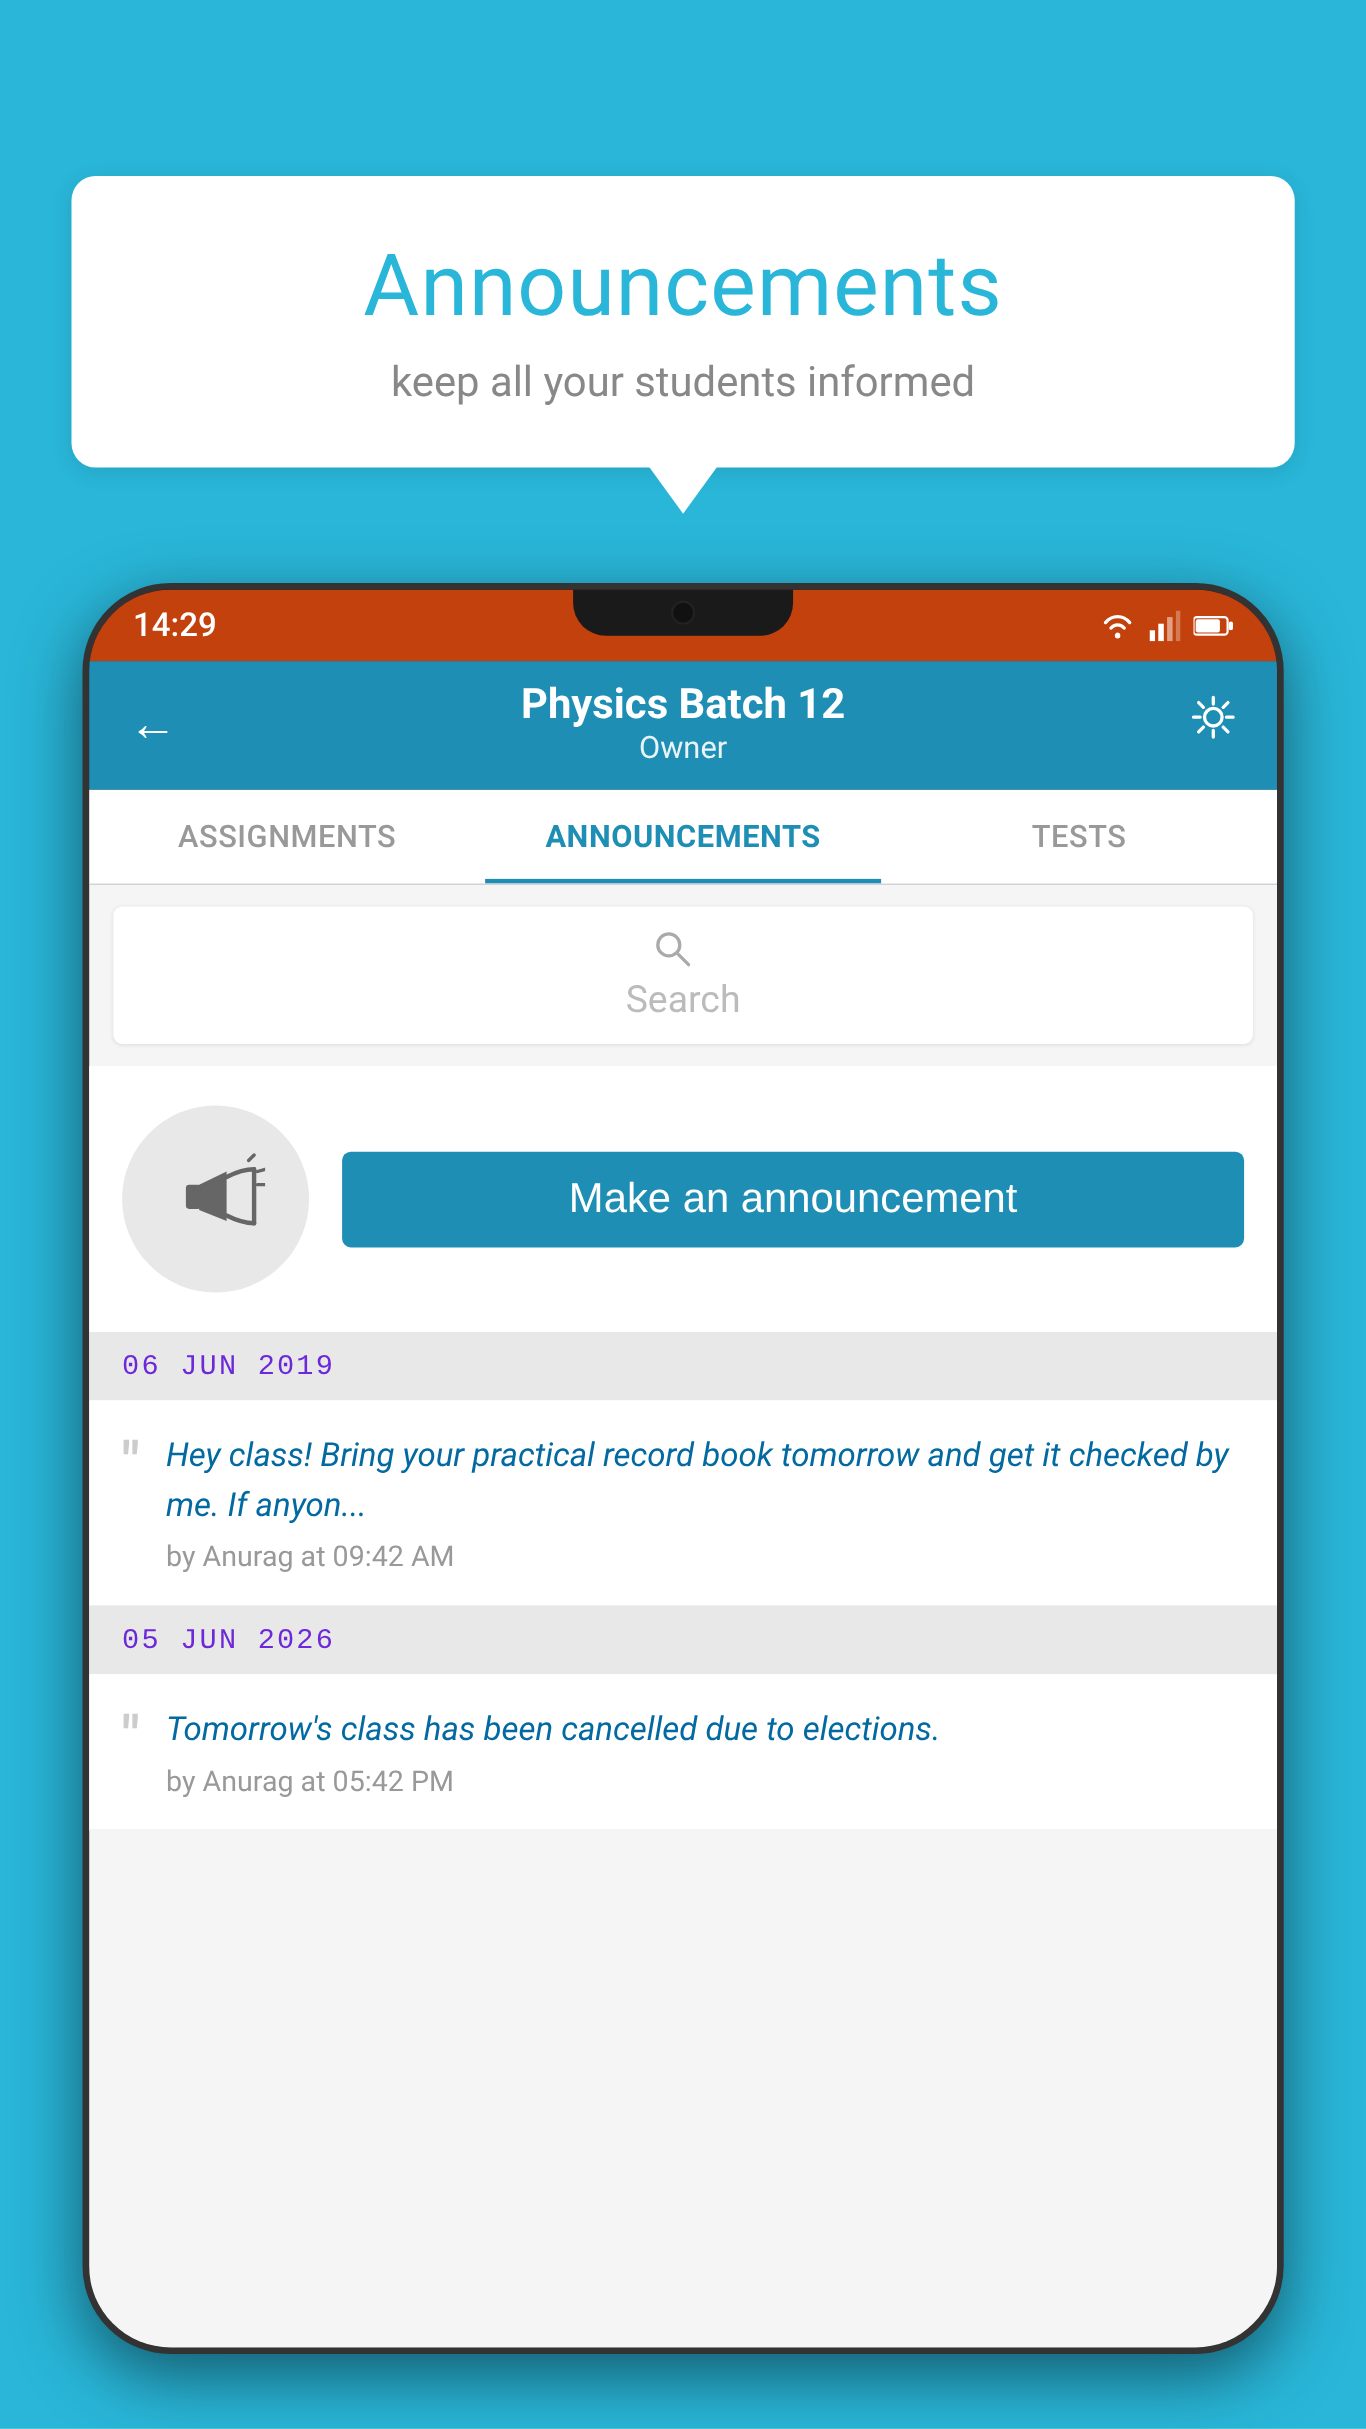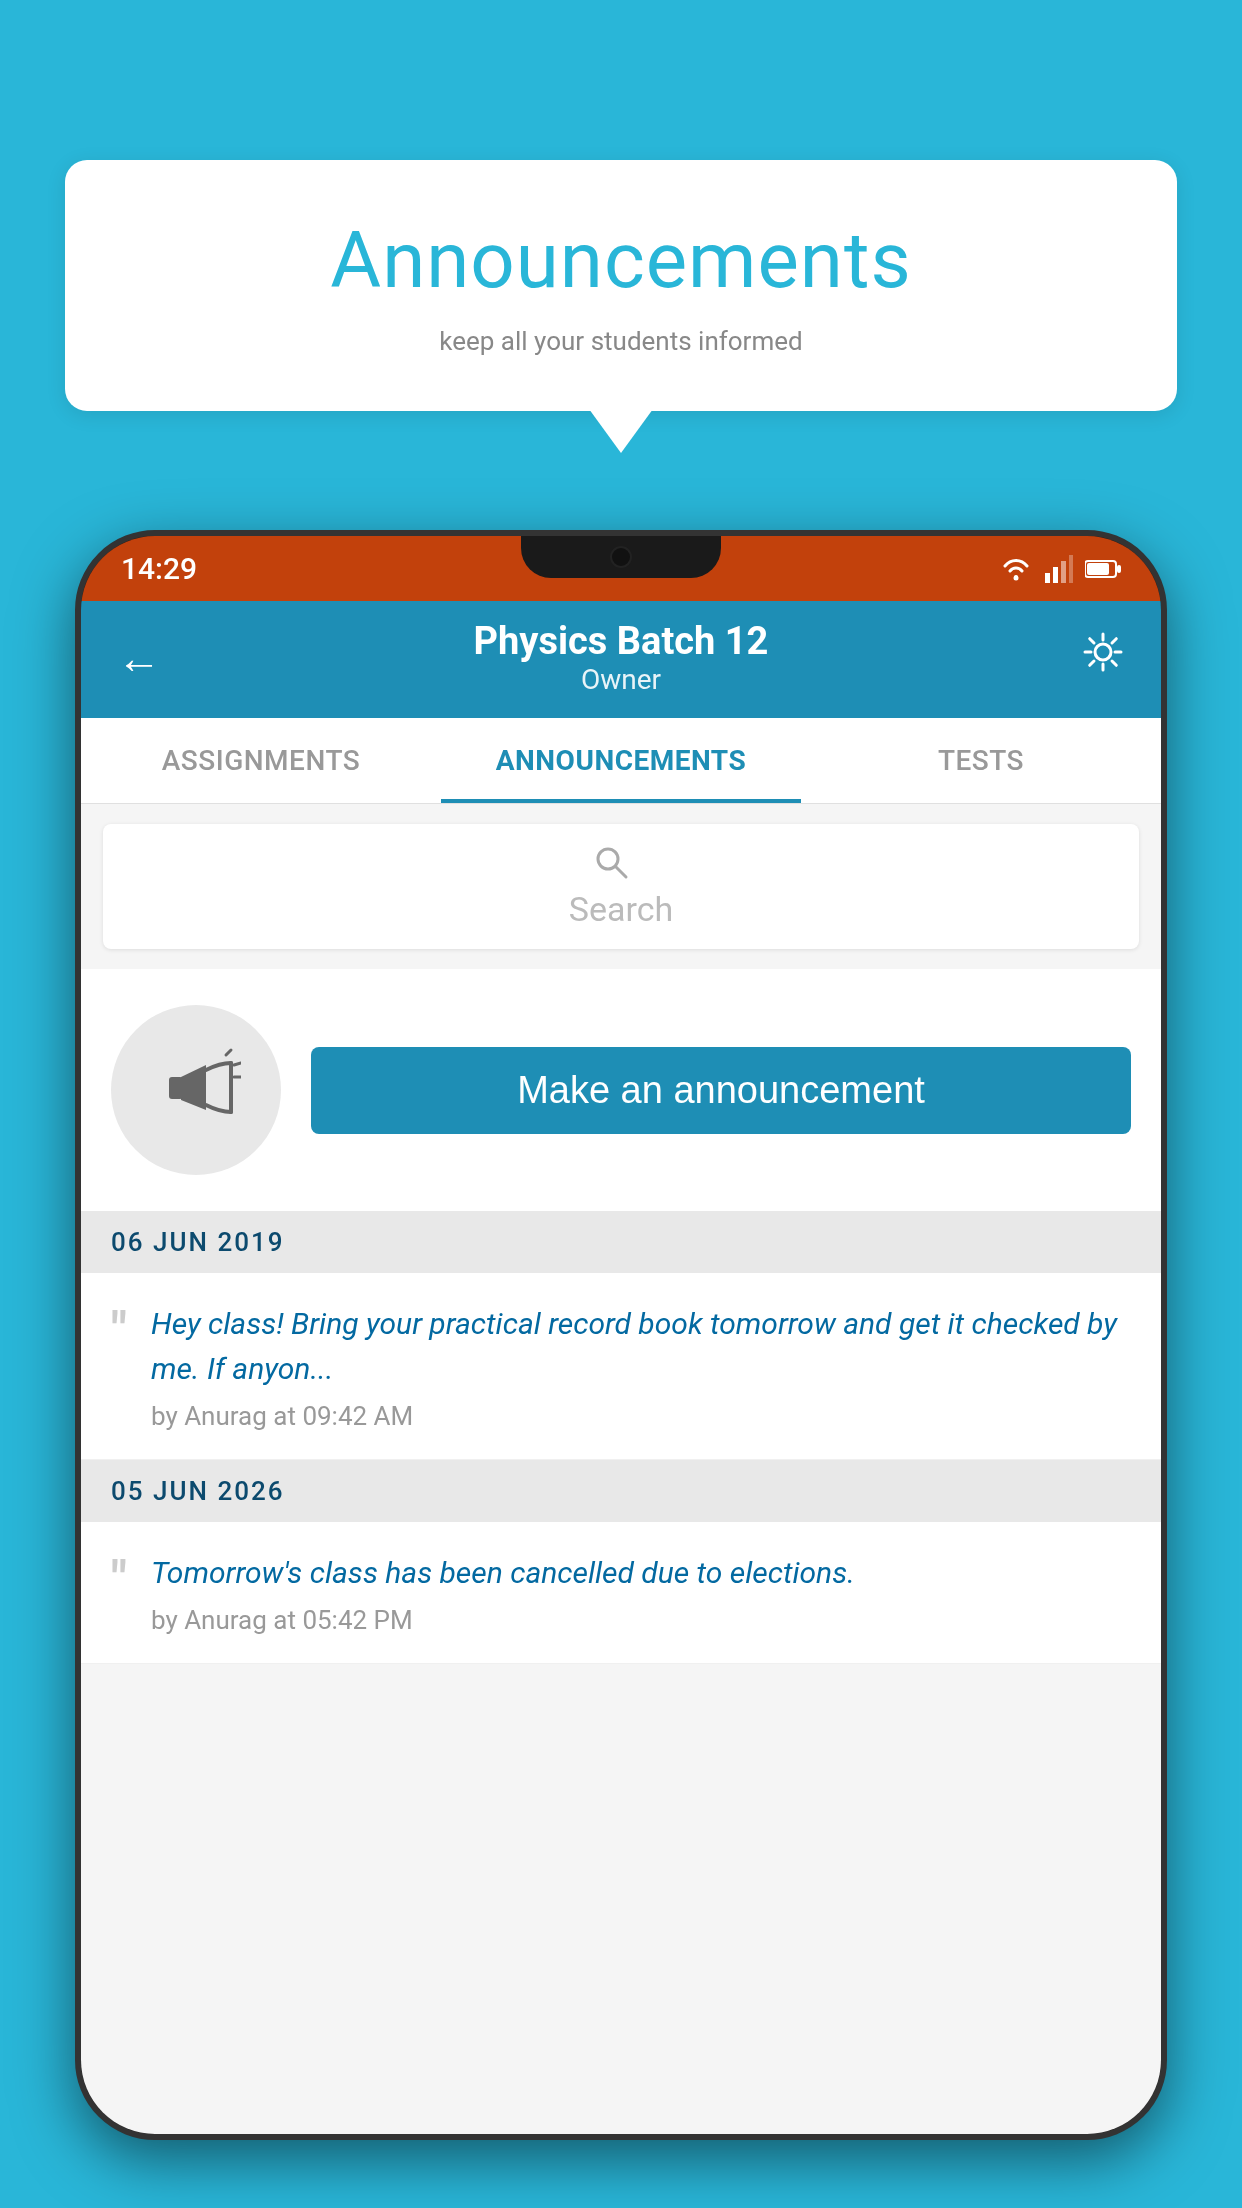--- a/index.html
+++ b/index.html
@@ -46,21 +46,21 @@
 
     .speech-bubble-title {
       font-size: 78px;
       color: #29b6d8;
       font-weight: 400;
       letter-spacing: 1px;
       margin-bottom: 20px;
     }
 
     .speech-bubble-subtitle {
-      font-size: 26px;
+      font-size: 38px;
       color: #888;
       font-weight: 400;
     }
 
     
     .phone-wrapper {
       position: absolute;
       top: 530px;
       left: 75px;
       right: 75px;
@@ -257,24 +257,25 @@
     
     .date-separator {
       background: #e8e8e8;
       padding: 16px 30px;
       display: flex;
       align-items: center;
       gap: 8px;
     }
 
     .date-text {
-      color: #0c4a6e;
+      color: #6d28d9;
       font-size: 26px;
       font-weight: 500;
       letter-spacing: 2px;
+      font-family: Liberation Mono, monospace;
     }
 
     
     .announcement-item {
       background: white;
       padding: 28px 30px;
       display: flex;
       gap: 24px;
       align-items: flex-start;
       border-bottom: 1px solid #f0f0f0;

